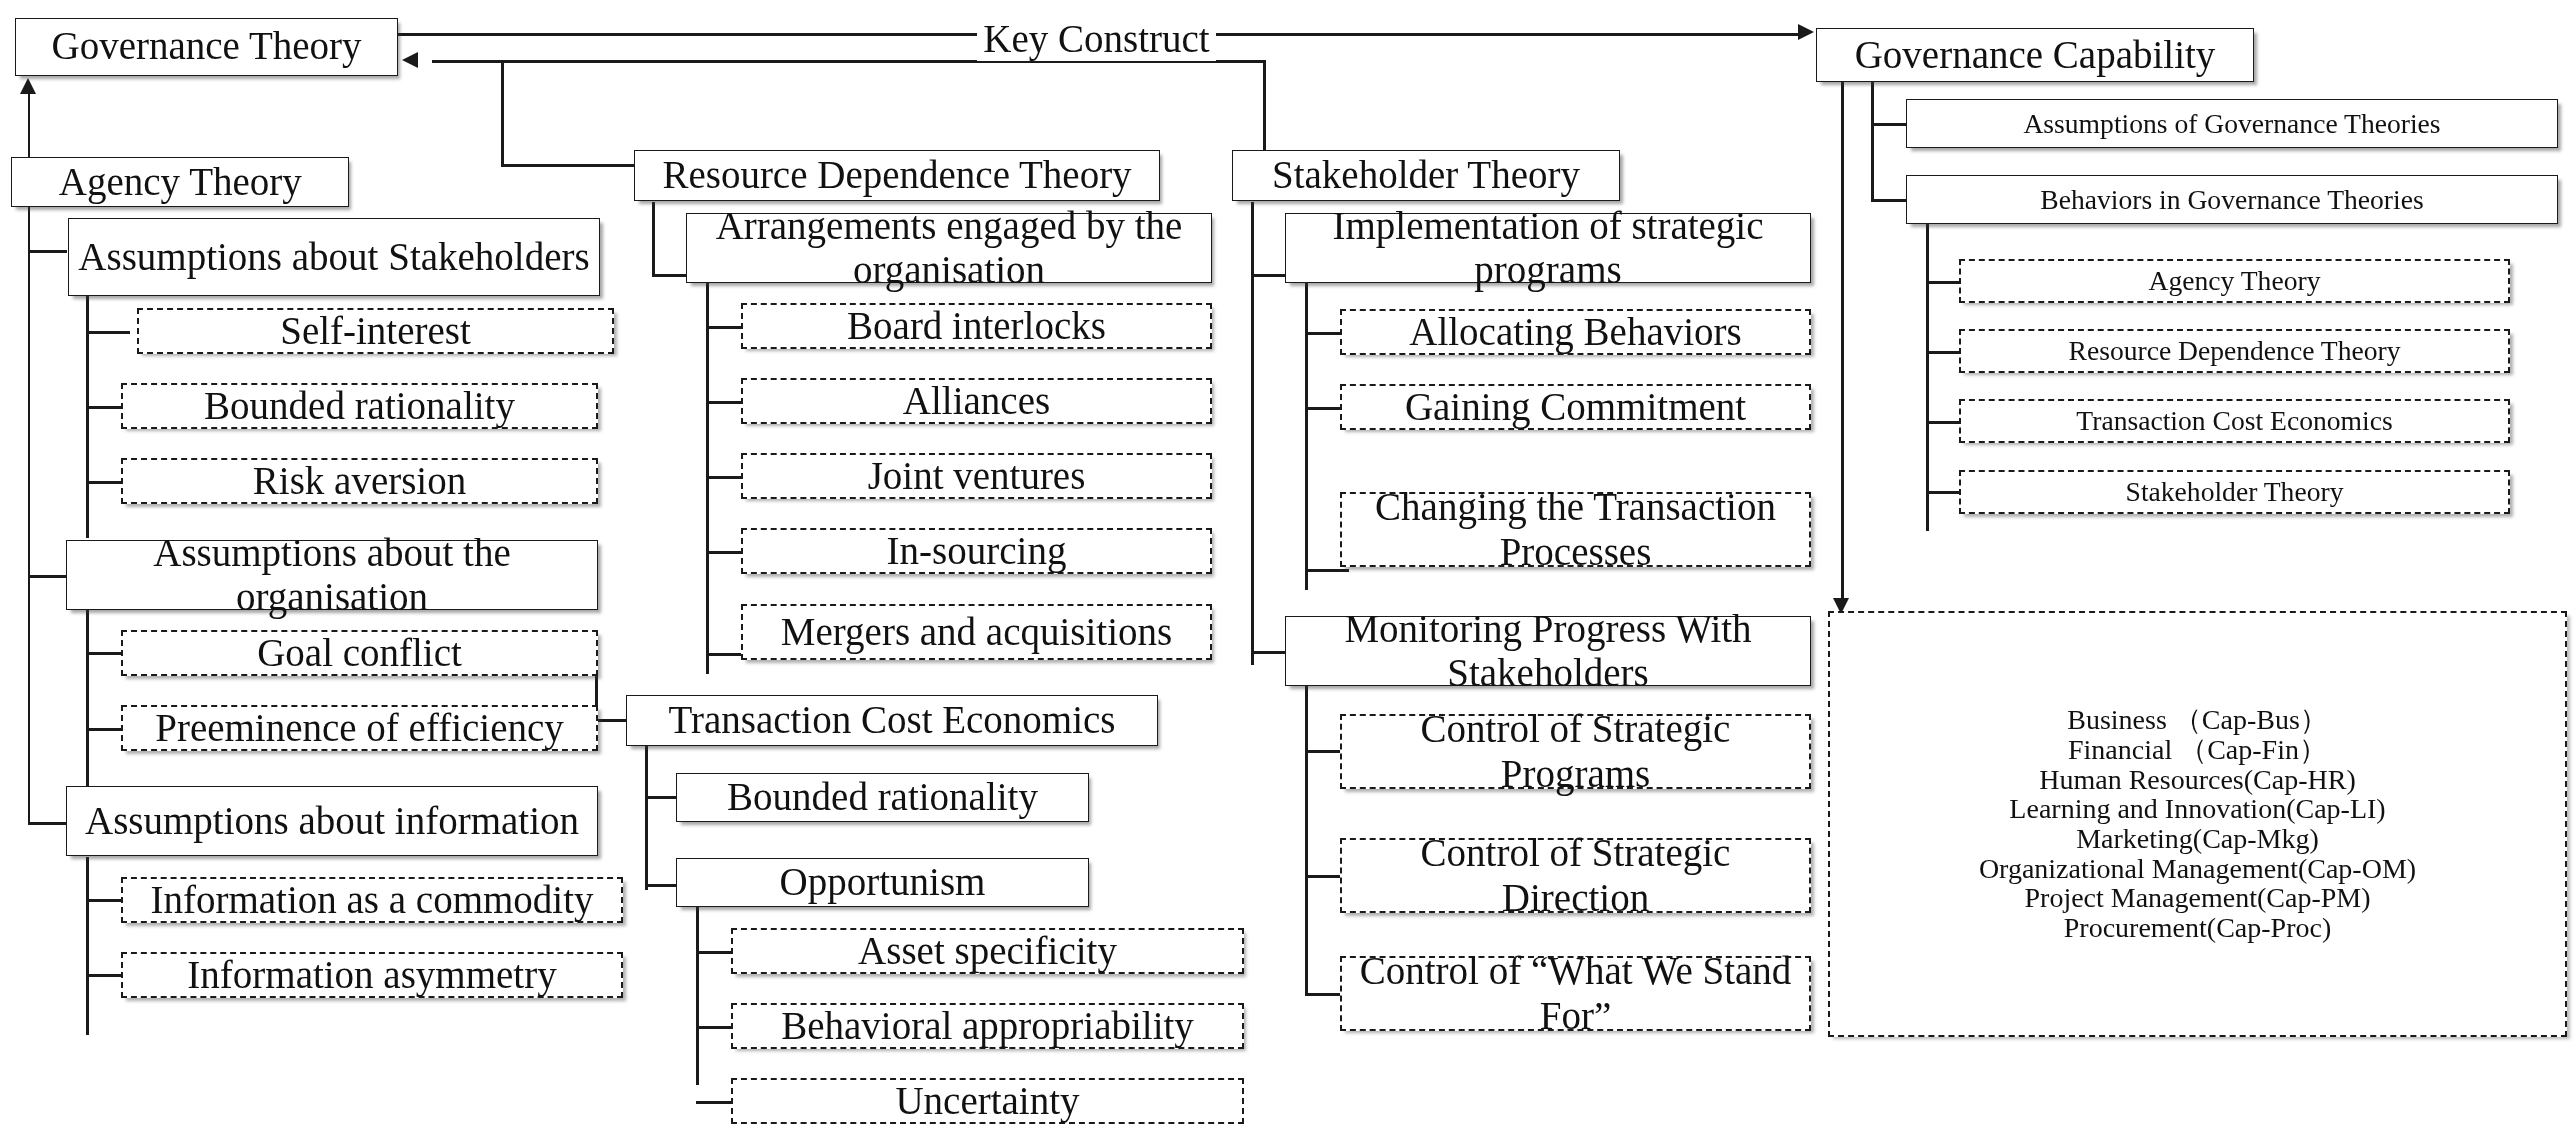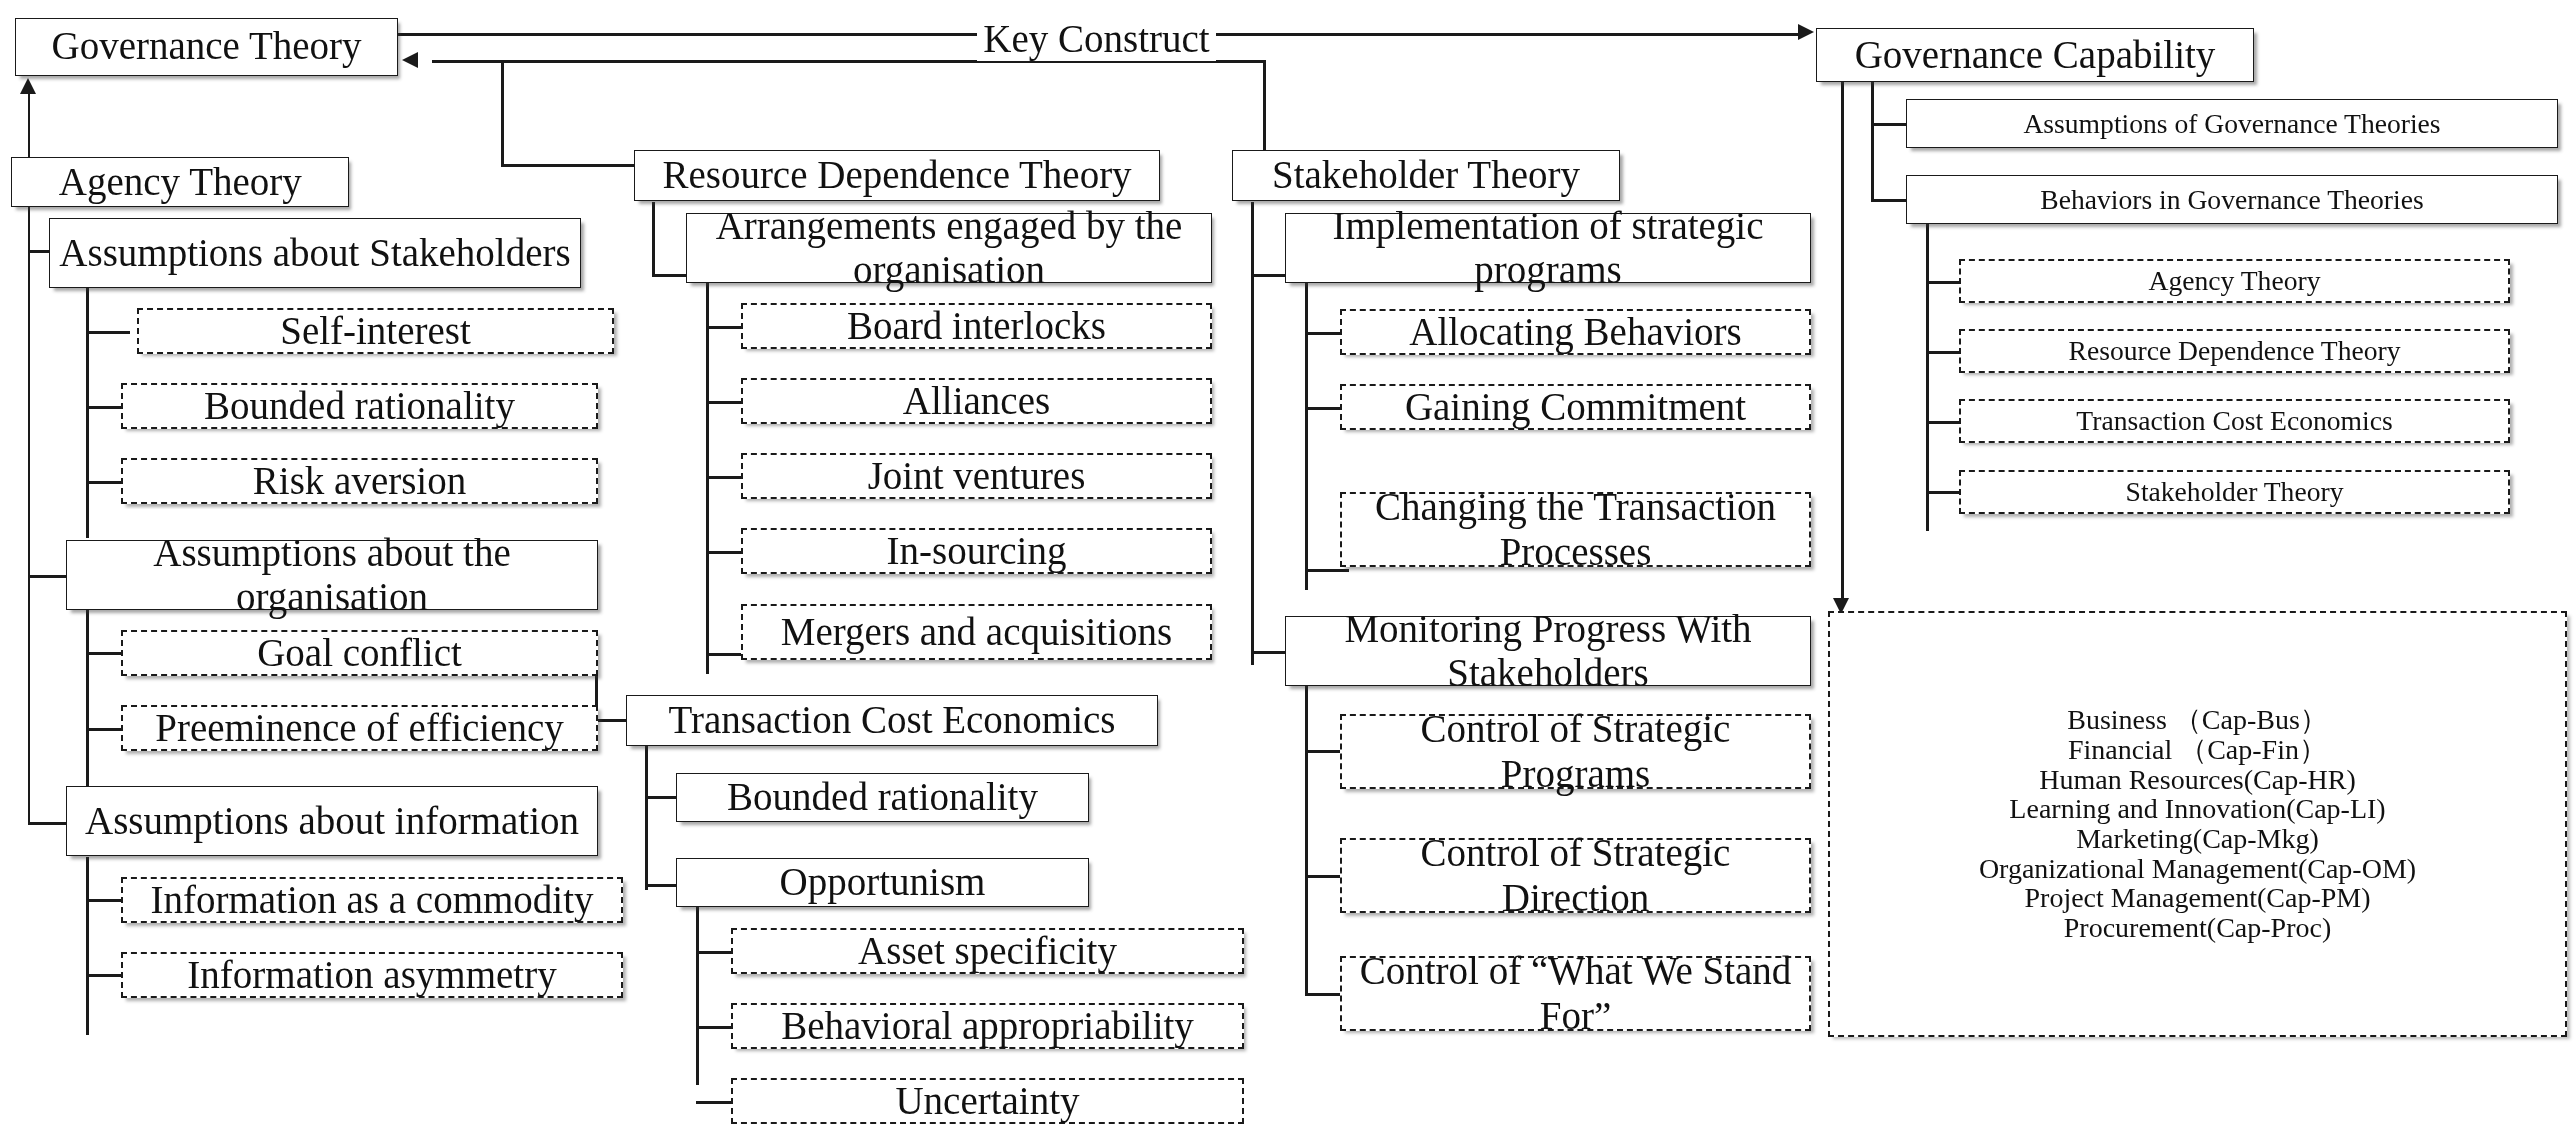--- a/index.html
+++ b/index.html
@@ -120,21 +120,21 @@
     <span>Key Construct</span>
   </div>
 
   <div class="node solid fs-big" style="left:11.3px;top:157px;width:338px;height:50px;">
     <span>Agency Theory</span>
   </div>
 
   <div class="ln lnv thick" style="left:27.6px;top:207px;height:617px;"></div>
 
   <div class="ln lnh thick" style="left:27.6px;top:250px;width:39px;"></div>
-  <div class="node solid fs-big" style="left:49px;top:218px;width:532px;height:70px;text-align:center;">
+  <div class="node solid fs-big" style="left:68px;top:218px;width:532px;height:78px;text-align:center;">
     <span>Assumptions about Stakeholders</span>
   </div>
   <div class="ln lnv thick" style="left:86px;top:288px;height:250px;"></div>
   <div class="ln lnh thick" style="left:86px;top:331px;width:44px;"></div>
   <div class="node dashed fs-big" style="left:137px;top:308px;width:477px;height:46px;">
     <span>Self-interest</span>
   </div>
   <div class="ln lnh thick" style="left:86px;top:406px;width:44px;"></div>
   <div class="node dashed fs-big" style="left:121px;top:383px;width:477px;height:46px;">
     <span>Bounded rationality</span>

